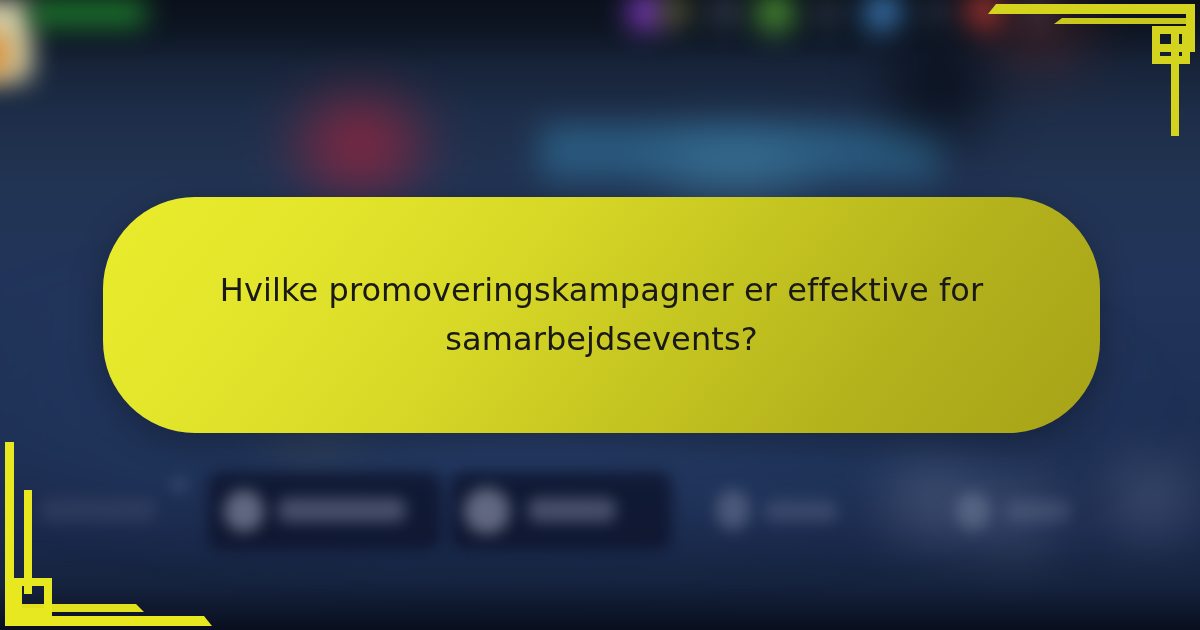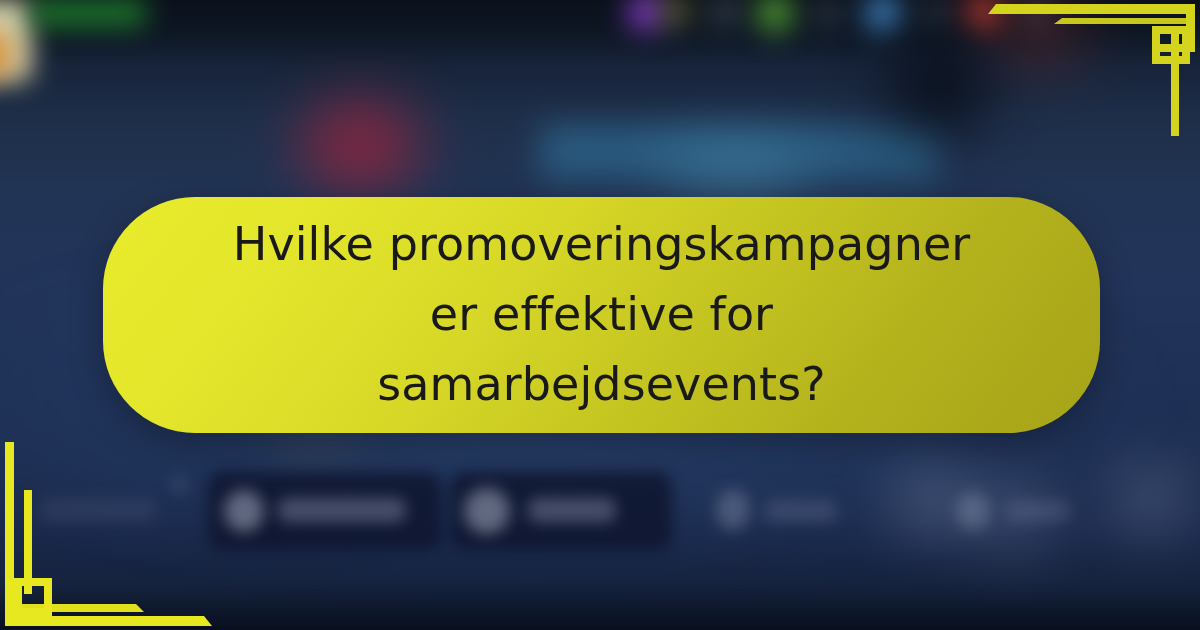--- a/index.html
+++ b/index.html
@@ -147,21 +147,21 @@
     box-shadow: 0 10px 34px rgba(0,0,0,0.30);
     display: flex;
     align-items: center;
     justify-content: center;
     box-sizing: border-box;
     padding: 0 70px;
   }
 
   .card-text {
     font-family: "DejaVu Sans", sans-serif;
-    font-size: 46px;
+    font-size: 32px;
     font-weight: 400;
     line-height: 1.52;
     color: #191919;
     text-align: center;
     letter-spacing: 0.1px;
     max-width: 790px;
   }
 </style>
 </head>
 <body>

